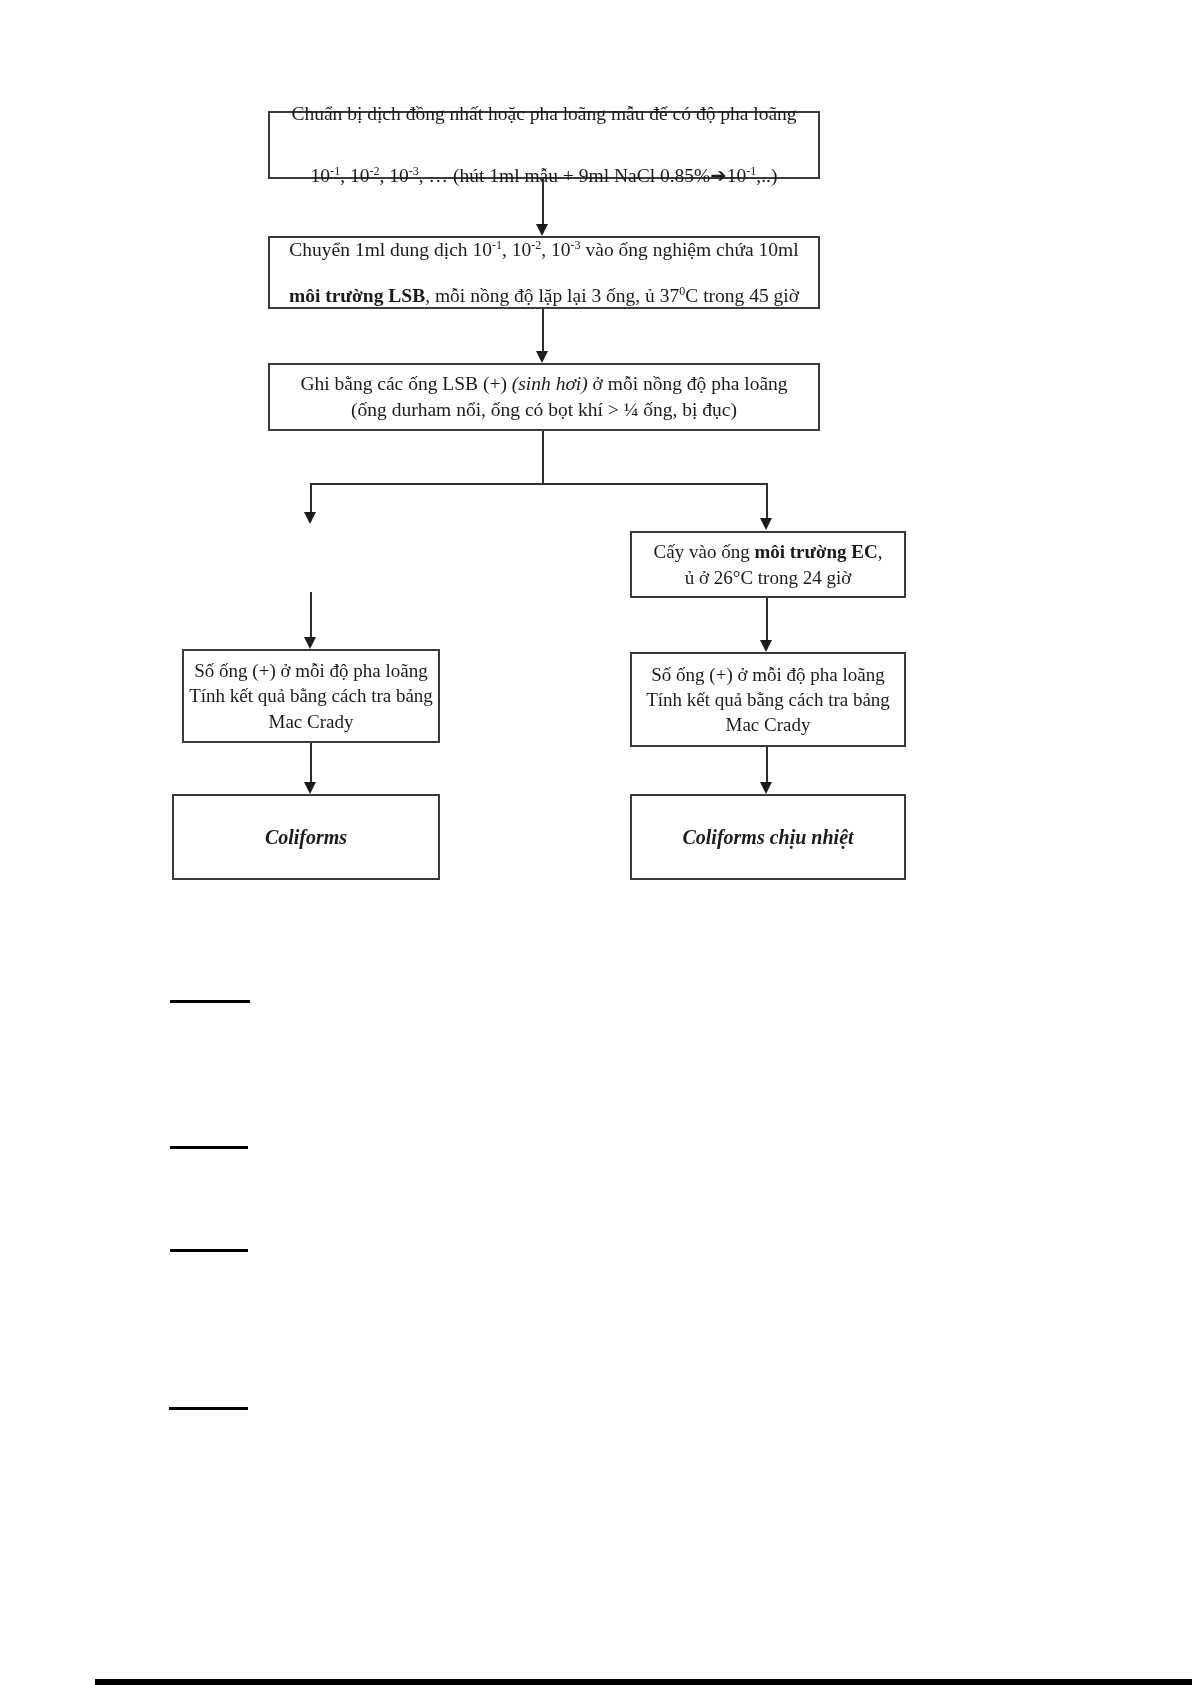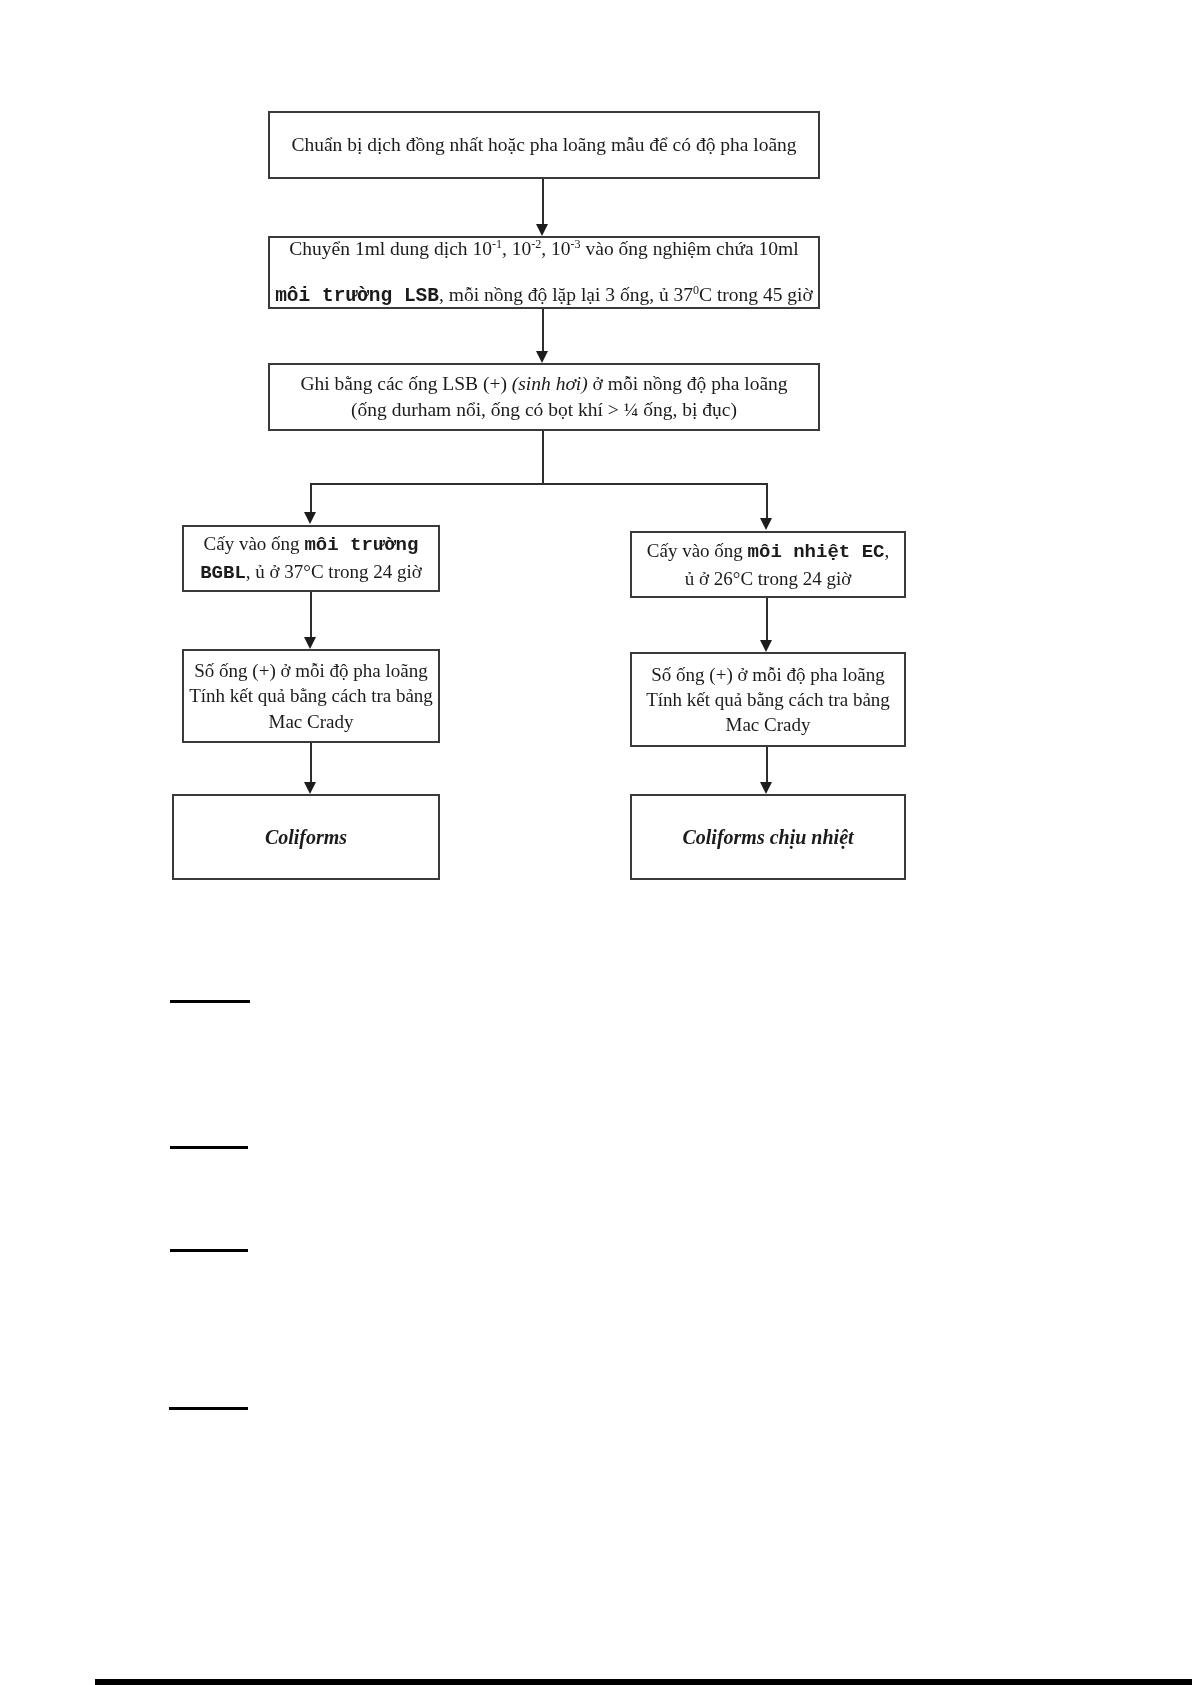--- a/index.html
+++ b/index.html
@@ -21,21 +21,21 @@
     flex-direction:column;
     justify-content:center;
     align-items:center;
     text-align:center;
     font-size:19.5px;
     line-height:1.33;
     box-sizing:border-box;
   }
   .box .ln{white-space:nowrap;}
   .narrow{font-size:19px;}
-  .b{font-weight:bold;font-family:Liberation Mono, monospace;}
+  .b{font-weight:bold;}
   .i{font-style:italic;margin-top:12px;}
   .bi{font-weight:bold;font-style:italic;}
   .sup{font-size:0.62em;vertical-align:super;line-height:0;}
   .result-label{font-size:20px;}
   .vline{position:absolute;width:2px;background:#2e2e2e;}
   .hline{position:absolute;height:2px;background:#2e2e2e;}
   .arrow-down{
     position:absolute;width:0;height:0;
     border-left:6px solid transparent;
     border-right:6px solid transparent;
@@ -43,20 +43,21 @@
   }
   .mark{position:absolute;background:#000000;}
 </style>
 </head>
 <body>
 
 <div id="page">
 
   <div class="box" style="left:268px;top:111px;width:552px;height:68px;gap:36px;">
     <div class="ln">Chuẩn bị dịch đồng nhất hoặc pha loãng mẫu để có độ pha loãng</div>
+    <div class="ln"><span>10</span><span class="sup">-1</span><span>, 10</span><span class="sup">-2</span><span>, 10</span><span class="sup">-3</span><span>, … (hút 1ml mẫu + 9ml NaCl 0.85%</span><span>➔</span><span>10</span><span class="sup">-1</span><span>,..)</span></div>
   </div>
 
   <div class="vline" style="left:542px;top:179px;height:46px;"></div>
   <div class="arrow-down" style="left:536px;top:224px;"></div>
 
   <div class="box" style="left:268px;top:236px;width:552px;height:73px;gap:20px;">
     <div class="ln"><span>Chuyển 1ml dung dịch 10</span><span class="sup">-1</span><span>, 10</span><span class="sup">-2</span><span>, 10</span><span class="sup">-3</span><span> vào ống nghiệm chứa 10ml</span></div>
     <div class="ln"><span class="b">môi trường LSB</span><span>, mỗi nồng độ lặp lại 3 ống, ủ 37</span><span class="sup">0</span><span>C trong 45 giờ</span></div>
   </div>
 
@@ -68,27 +69,23 @@
     <div class="ln">(ống durham nổi, ống có bọt khí &gt; ¼ ống, bị đục)</div>
   </div>
 
   <div class="vline" style="left:542px;top:431px;height:52px;"></div>
   <div class="hline" style="left:310px;top:483px;width:458px;"></div>
   <div class="vline" style="left:310px;top:483px;height:30px;"></div>
   <div class="arrow-down" style="left:304px;top:512px;"></div>
   <div class="vline" style="left:766px;top:483px;height:36px;"></div>
   <div class="arrow-down" style="left:760px;top:518px;"></div>
 
-  <div class="box narrow" style="left:182px;top:525px;width:258px;height:67px;">
-    <div class="ln"><span>Cấy vào ống </span><span class="b">môi trường</span></div>
-    <div class="ln"><span class="b">BGBL</span><span>, ủ ở 37°C trong 24 giờ</span></div>
-  </div>
 
   <div class="box narrow" style="left:630px;top:531px;width:276px;height:67px;">
-    <div class="ln"><span>Cấy vào ống </span><span class="b">môi nhiệt EC</span><span>,</span></div>
+    <div class="ln"><span>Cấy vào ống </span><span class="b">môi trường EC</span><span>,</span></div>
     <div class="ln">ủ ở 26°C trong 24 giờ</div>
   </div>
 
   <div class="vline" style="left:310px;top:592px;height:46px;"></div>
   <div class="arrow-down" style="left:304px;top:637px;"></div>
 
   <div class="vline" style="left:766px;top:598px;height:43px;"></div>
   <div class="arrow-down" style="left:760px;top:640px;"></div>
 
   <div class="box narrow" style="left:182px;top:649px;width:258px;height:94px;">

